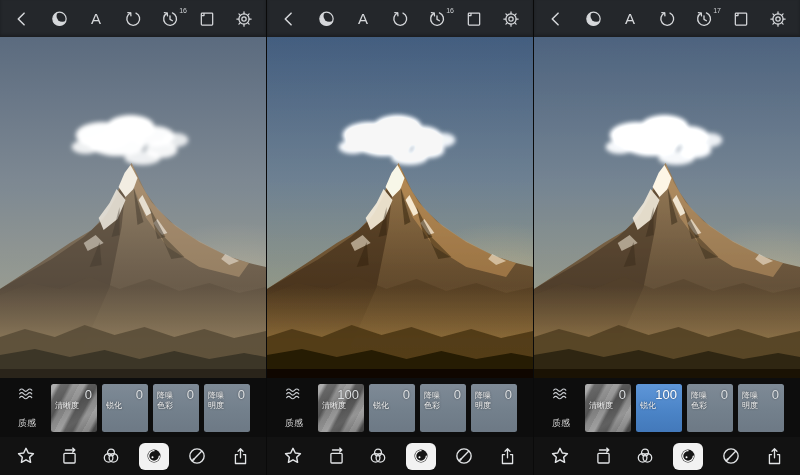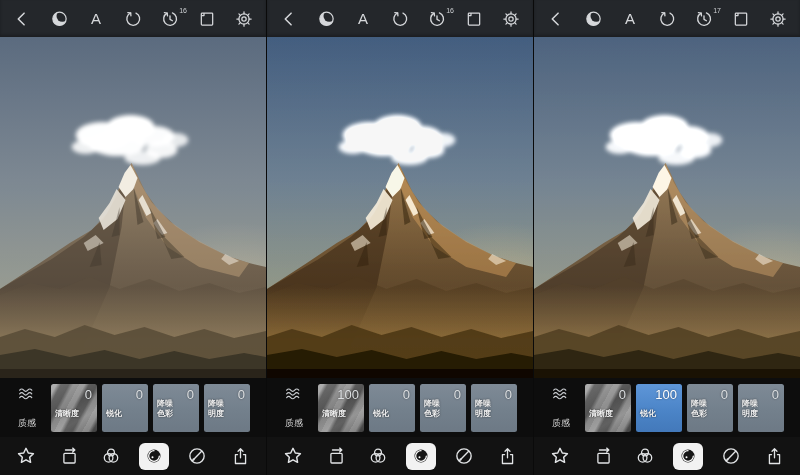--- a/index.html
+++ b/index.html
@@ -28,21 +28,21 @@
   .group{width:38px;display:flex;flex-direction:column;align-items:center;gap:15px;flex:none;cursor:pointer;}
   .group-label{font-size:9px;color:#d8d8d8;}
   .tile{position:relative;width:46px;height:48px;border-radius:2.5px;flex:none;cursor:pointer;overflow:hidden;}
   .tile-plain{background:linear-gradient(180deg,#7e8a96 0%,#73808c 55%,#6d7985 100%);}
   .tile-texture{background:
       repeating-linear-gradient(118deg,rgba(255,255,255,.22) 0 5px,rgba(0,0,0,.28) 9px 16px,rgba(255,255,255,.12) 20px 25px),
       linear-gradient(150deg,#9a9a9a 0%,#6f6f6f 45%,#868686 70%,#585858 100%);}
   .tile-active{background:linear-gradient(180deg,#5e96d8 0%,#4a83c6 60%,#4379ba 100%);}
   .tile-value{position:absolute;top:3px;right:5px;font-size:13px;font-weight:300;color:#dcdfe1;text-shadow:0 0 2px rgba(0,0,0,.45);}
   .tile-active .tile-value{color:#fff;}
-  .tile-label{position:absolute;left:4px;bottom:13px;font-size:8px;line-height:1.2;color:#f2f2f2;white-space:pre-line;text-shadow:0 0 2px rgba(0,0,0,.7);font-weight:bold;}
+  .tile-label{position:absolute;left:4px;bottom:21px;font-size:8px;line-height:1.2;color:#f2f2f2;white-space:pre-line;text-shadow:0 0 2px rgba(0,0,0,.7);}
 
   
   .bottombar{height:38px;background:#121212;position:relative;display:flex;align-items:center;justify-content:center;}
   .bb-left{position:absolute;left:13px;}
   .bb-right{position:absolute;right:13px;}
   .bb-center{display:flex;align-items:center;gap:15px;}
   .bb-btn{display:flex;align-items:center;justify-content:center;width:26px;height:26px;cursor:pointer;}
   .bb-active{background:#f2f2f2;border-radius:6px;width:30px;height:27px;}
   .hidden-defs{position:absolute;width:0;height:0;overflow:hidden;}
 </style>

